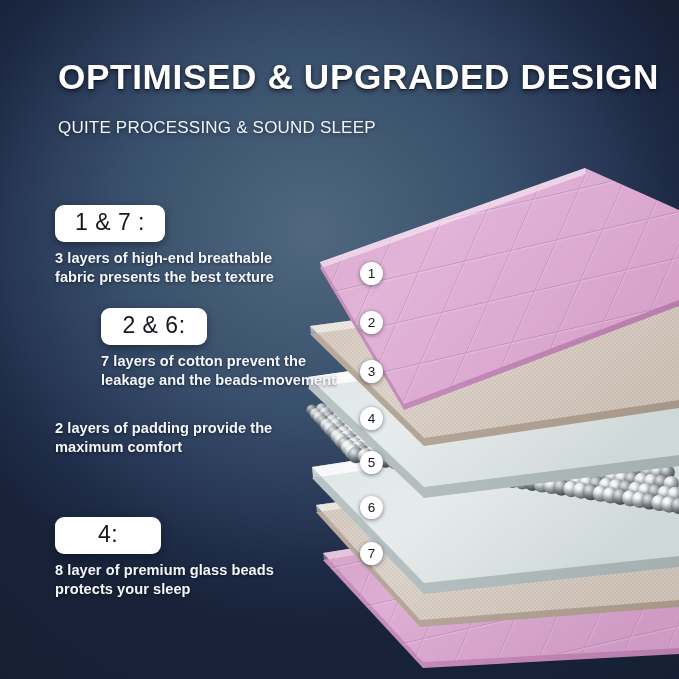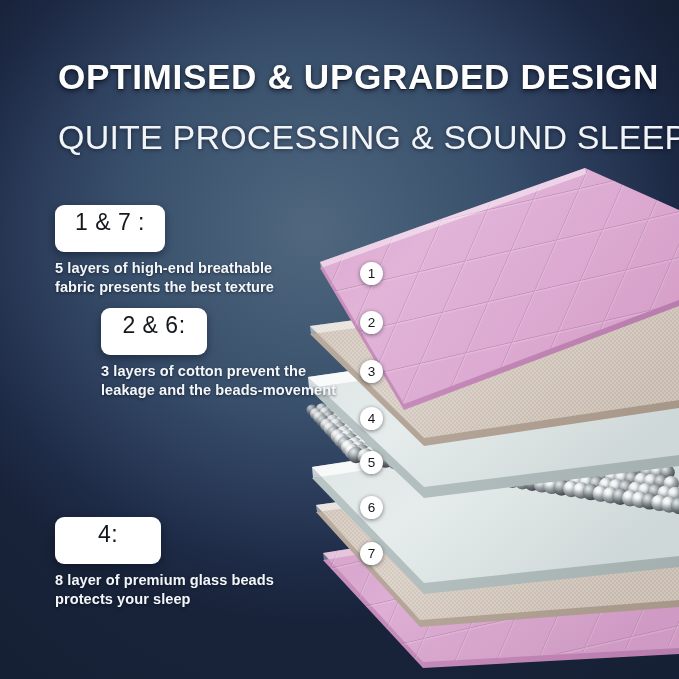--- a/index.html
+++ b/index.html
@@ -23,31 +23,31 @@
   .title{
     position:absolute;left:58px;top:58px;width:570px;
     font-size:34.5px;font-weight:bold;letter-spacing:.6px;
     color:#fdfdfd;white-space:nowrap;
     text-shadow:0 2px 5px rgba(5,10,22,.70), 0 1px 1px rgba(5,10,22,.55);
     transform:scaleX(1.02);transform-origin:left center;
     z-index:6;
   }
   .subtitle{
     position:absolute;left:58px;top:118px;width:560px;
-    font-size:34px;font-weight:normal;letter-spacing:.2px;
+    font-size:17px;font-weight:normal;letter-spacing:.2px;
     color:#f2f5f8;white-space:nowrap;
     text-shadow:0 1px 4px rgba(5,10,22,.55);
     z-index:6;
   }
 
   
   .feature{position:absolute;left:55px;z-index:7;}
   .pill{
     display:inline-block;background:#ffffff;border-radius:9px;
-    padding:5px 20px 16px 20px;min-width:66px;text-align:center;
+    padding:5px 20px 6px 20px;min-width:66px;text-align:center;
     box-shadow:0 3px 8px rgba(6,12,26,.45);
   }
   .pill-label{
     font-size:23px;font-weight:normal;color:#15181d;
     letter-spacing:.5px;line-height:1.12;white-space:nowrap;
   }
   .desc{
     margin-top:7px;font-size:14.6px;font-weight:bold;line-height:1.33;
     color:#f4f7fa;letter-spacing:.05px;max-width:252px;
     text-shadow:0 1px 3px rgba(5,10,22,.6);
@@ -645,31 +645,32 @@
         <rect x="300" y="150" width="400" height="270" fill="url(#pQuilt)"></rect>
       </g>
       <polygon points="320,262 585,168 586,174 321,268" fill="rgba(255,255,255,.45)"></polygon>
     </g>
   </svg>
 
   <div class="feature" style="top:205px;">
     <div class="pill">
       <span class="pill-label">1 &amp; 7 :</span>
     </div>
-    <div class="desc">5 layers of high-end breathable fabric presents the best texture</div>
+    <div class="desc">3 layers of high-end breathable fabric presents the best texture</div>
   </div>
 
   <div class="feature" style="top:308px;margin-left:46px;">
     <div class="pill">
       <span class="pill-label">2 &amp; 6:</span>
     </div>
-    <div class="desc">3 layers of cotton prevent the leakage and the beads-movement</div>
+    <div class="desc">7 layers of cotton prevent the leakage and the beads-movement</div>
   </div>
 
   <div class="feature" style="top:412px;">
+    <div class="desc">2 layers of padding provide the maximum comfort</div>
   </div>
 
   <div class="feature" style="top:517px;">
     <div class="pill">
       <span class="pill-label">4:</span>
     </div>
     <div class="desc">8 layer of premium glass beads protects your sleep</div>
   </div>
 
   <div class="badge" style="left:360px;top:262px;">1</div>

